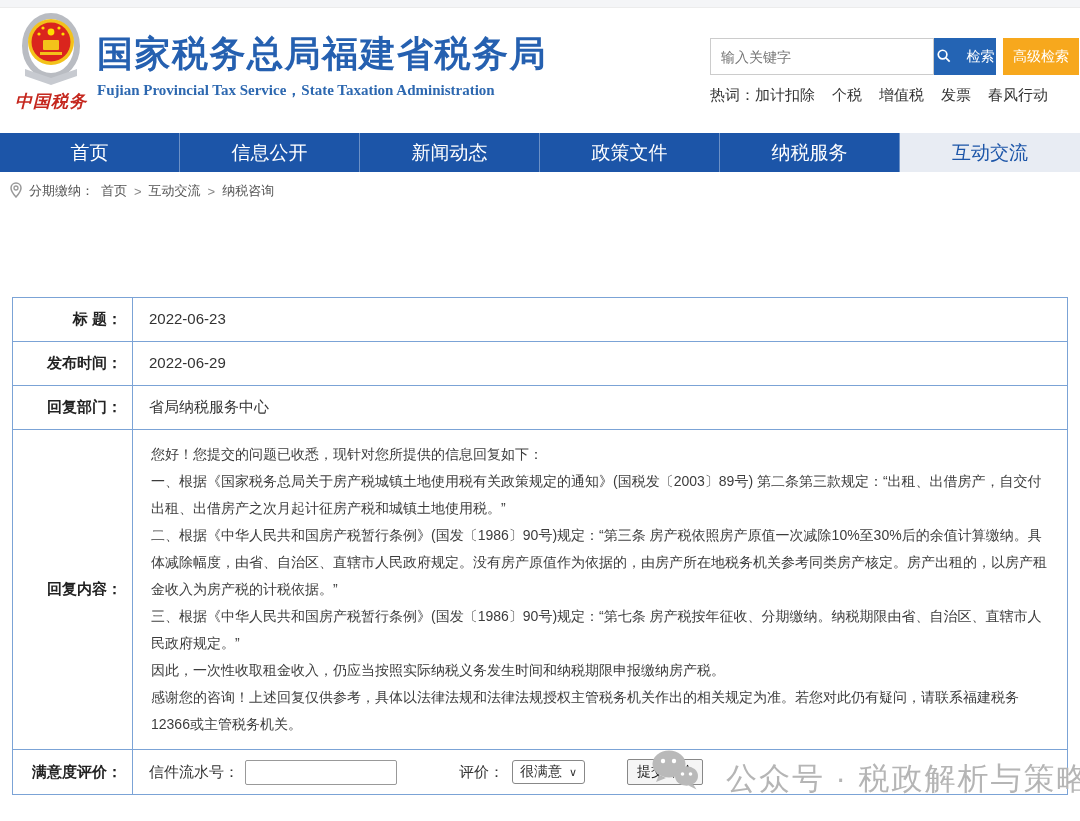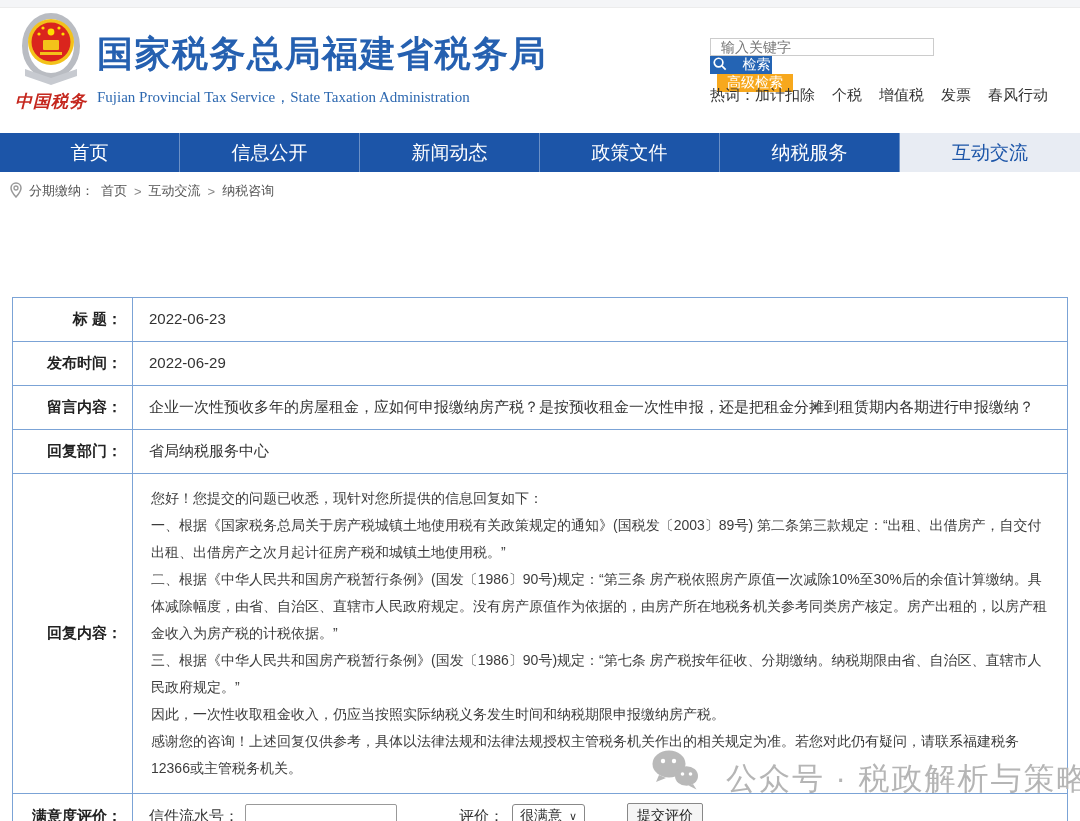--- a/index.html
+++ b/index.html
@@ -16,25 +16,25 @@
   
   .header { position:relative; height:125px; background:#fff; }
   .logo-block { position:absolute; left:6px; top:4px; width:90px; text-align:center; }
   .logo-caption {
     margin-top:-2px; color:#c5271e; font-weight:bold; font-style:italic;
     font-size:17px; font-family:"Liberation Serif", serif; letter-spacing:1px; white-space:nowrap;
   }
   .titles { position:absolute; left:97px; top:22px; }
   .site-title { font-size:36px; font-weight:bold; color:#2560b0; letter-spacing:1.5px; white-space:nowrap; }
   .site-subtitle {
-    margin-top:9px; font-size:15px; font-weight:normal; color:#2d68b0;
+    margin-top:2px; font-size:15px; font-weight:bold; color:#2d68b0;
     font-family:"Liberation Serif", serif; white-space:nowrap;
   }
   .search-area { position:absolute; left:710px; top:30px; width:370px; }
-  .search-row { display:flex; height:37px; align-items:stretch;flex-direction:column; }
+  .search-row { display:flex; height:37px; align-items:stretch; }
   .search-input {
     width:224px; border:1px solid #ccc; padding:0 10px; font-size:14px; color:#333; outline:none;
     font-family:"Liberation Sans", sans-serif;
   }
   .btn-search {
     width:62px; background:#2464b4; color:#fff; border:none; cursor:pointer;
     display:flex; align-items:center; justify-content:center; gap:16px; font-size:14px;
   }
   .btn-adv {
     width:76px; background:#f7a81d; color:#fff; border:none; cursor:pointer;
@@ -186,24 +186,20 @@
 <div class="detail-table">
   <div class="drow">
     <div class="dlabel">标 题：</div>
     <div class="dvalue">2022-06-23</div>
   </div>
   <div class="drow">
     <div class="dlabel">发布时间：</div>
     <div class="dvalue">2022-06-29</div>
   </div>
   <div class="drow">
-    <div class="dlabel">留言内容：</div>
-    <div class="dvalue">企业一次性预收多年的房屋租金，应如何申报缴纳房产税？是按预收租金一次性申报，还是把租金分摊到租赁期内各期进行申报缴纳？</div>
-  </div>
-  <div class="drow">
     <div class="dlabel">回复部门：</div>
     <div class="dvalue">省局纳税服务中心</div>
   </div>
   <div class="drow">
     <div class="dlabel">回复内容：</div>
     <div class="dvalue block">
       <p>您好！您提交的问题已收悉，现针对您所提供的信息回复如下：</p>
       <p>一、根据《国家税务总局关于房产税城镇土地使用税有关政策规定的通知》(国税发〔2003〕89号) 第二条第三款规定：“出租、出借房产，自交付出租、出借房产之次月起计征房产税和城镇土地使用税。”</p>
       <p>二、根据《中华人民共和国房产税暂行条例》(国发〔1986〕90号)规定：“第三条 房产税依照房产原值一次减除10%至30%后的余值计算缴纳。具体减除幅度，由省、自治区、直辖市人民政府规定。没有房产原值作为依据的，由房产所在地税务机关参考同类房产核定。房产出租的，以房产租金收入为房产税的计税依据。”</p>
       <p>三、根据《中华人民共和国房产税暂行条例》(国发〔1986〕90号)规定：“第七条 房产税按年征收、分期缴纳。纳税期限由省、自治区、直辖市人民政府规定。”</p>

